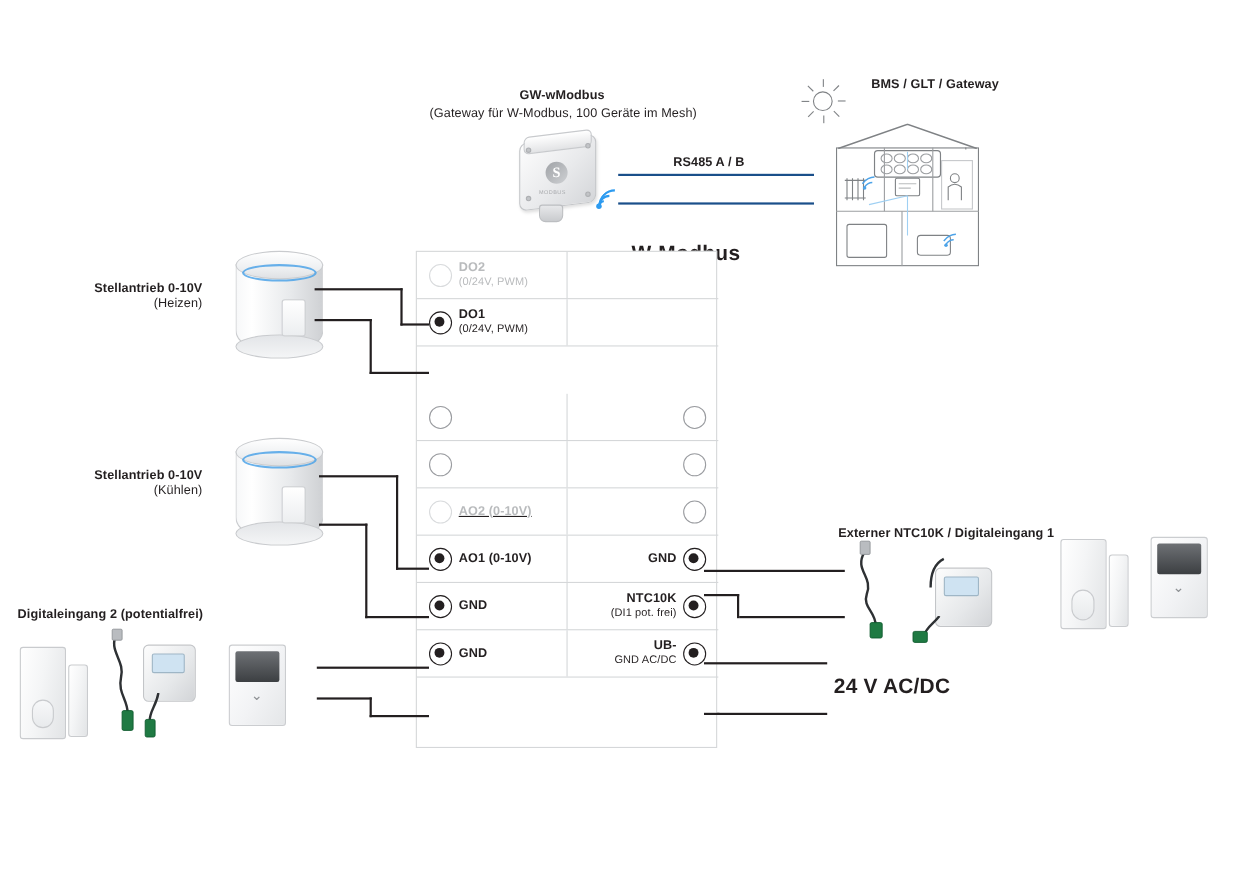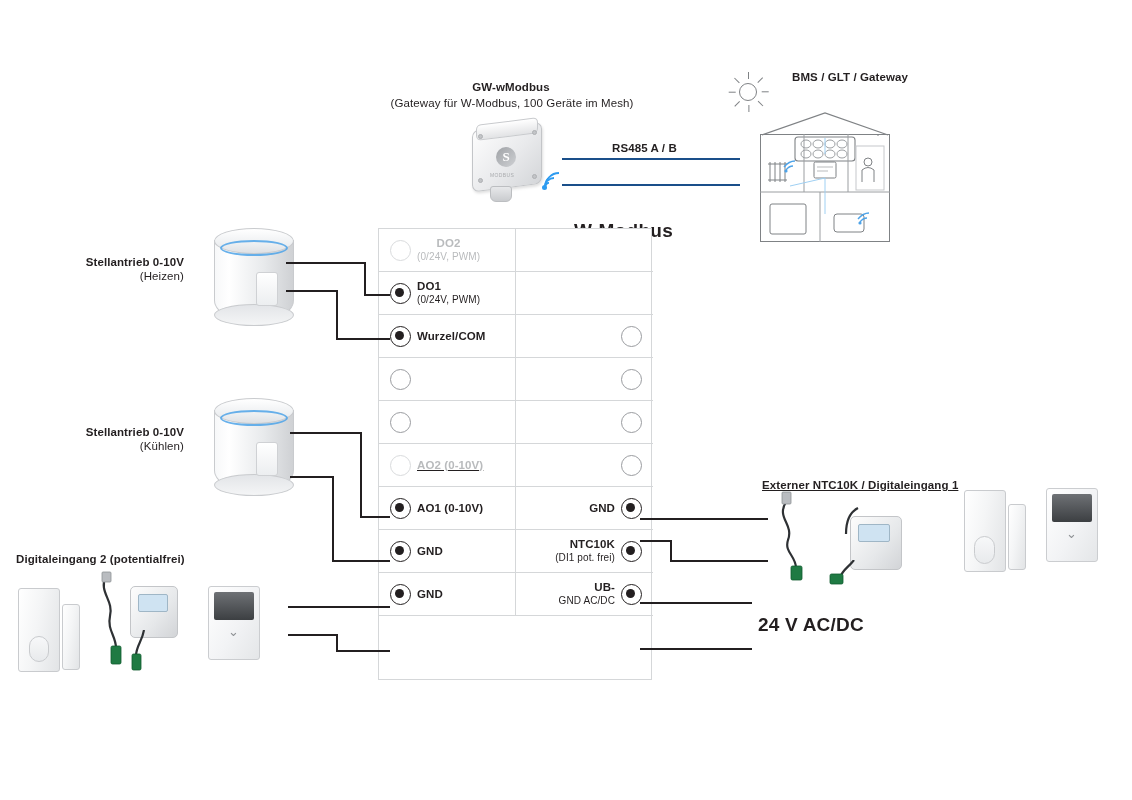--- a/index.html
+++ b/index.html
@@ -13,21 +13,21 @@
     color: #231f20;
     overflow: hidden;
   }
   .abs { position: absolute; }
 
   
   .lbl { font-size: 11.5px; line-height: 14px; letter-spacing: .1px; }
   .lbl.b { font-weight: bold; }
   .lbl.c { text-align: center; }
   .lbl.r { text-align: right; }
-  .lbl.grey { color: #b9bbbd; text-align: center; }
+  .lbl.grey { color: #b9bbbd; }
 
   
   #terminal-block {
     left: 378px; top: 228px; width: 274px; height: 452px;
     border: 1px solid #d5d7d9;
     background: #ffffff;
   }
   .trow {
     position: absolute; left: 0; width: 274px; height: 43px;
     border-bottom: 1px solid #d5d7d9;
@@ -337,31 +337,20 @@
     <div class="tcell left">
       <div class="screw left filled"></div>
       <div class="txt lbl">
         <b>DO1</b>
         <div class="sub">(0/24V, PWM)</div>
       </div>
     </div>
     <div class="tcell right"></div>
   </div>
 
-  <div class="trow" style="top:86px;">
-    <div class="tcell left">
-      <div class="screw left filled"></div>
-      <div class="txt lbl">
-        <b>Wurzel/COM</b>
-      </div>
-    </div>
-    <div class="tcell right">
-      <div class="screw right"></div>
-    </div>
-  </div>
 
   <div class="trow" style="top:129px;">
     <div class="tcell left">
       <div class="screw left"></div>
     </div>
     <div class="tcell right">
       <div class="screw right"></div>
     </div>
   </div>
 
@@ -496,21 +485,21 @@
 
 <div class="flush-plate" style="left:208px; top:586px; width:52px; height:74px;"></div>
 <div class="flush-inner" style="left:214px; top:592px; width:40px; height:28px;"></div>
 <div class="chk" style="left:228px; top:624px;">⌄</div>
 
 <div class="wire h" style="left:288px; top:606px; width:102px;"></div>
 <div class="wire h" style="left:288px; top:634px; width:50px;"></div>
 <div class="wire v" style="left:336px; top:634px; height:18px;"></div>
 <div class="wire h" style="left:336px; top:650px; width:54px;"></div>
 
-<div class="abs lbl b" style="left:762px; top:478px;text-decoration:underline;">Externer NTC10K / Digitaleingang 1</div>
+<div class="abs lbl b" style="left:762px; top:478px;">Externer NTC10K / Digitaleingang 1</div>
 
 <svg class="abs" style="left:772px; top:490px;" width="58" height="92" viewBox="0 0 58 92">
   <path d="M14 12 C 4 28, 22 34, 16 50 C 12 62, 24 66, 24 78" fill="none" stroke="#2e3134" stroke-width="2.2"></path>
   <rect x="10" y="2" width="9" height="12" rx="1" fill="#b9bcc0" stroke="#8e9296" stroke-width=".8"></rect>
   <rect x="19" y="76" width="11" height="14" rx="1.5" fill="#1f7a43" stroke="#0f5a2e" stroke-width=".8"></rect>
 </svg>
 
 <div class="sensor-box" style="left:850px; top:516px; width:52px; height:54px;"></div>
 <div class="sensor-screen" style="left:858px; top:524px; width:32px; height:18px;"></div>
 <svg class="abs" style="left:836px; top:506px;" width="26" height="30" viewBox="0 0 26 30">

